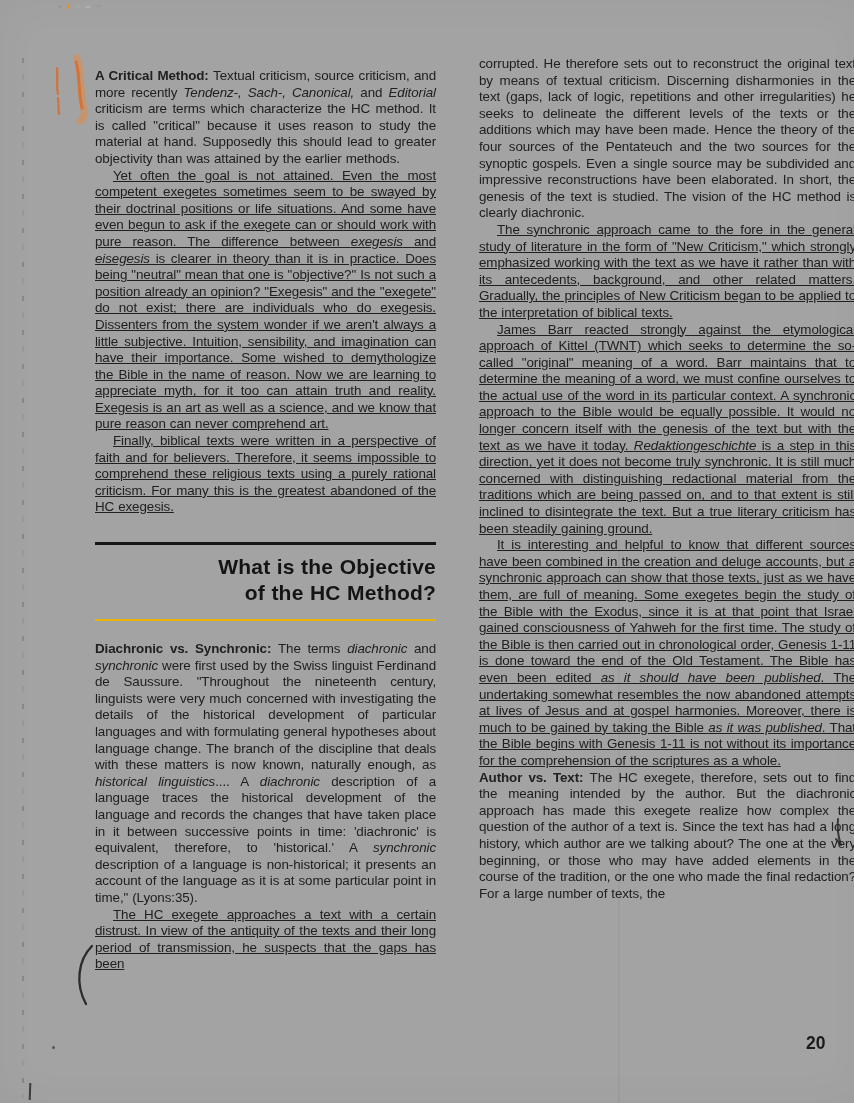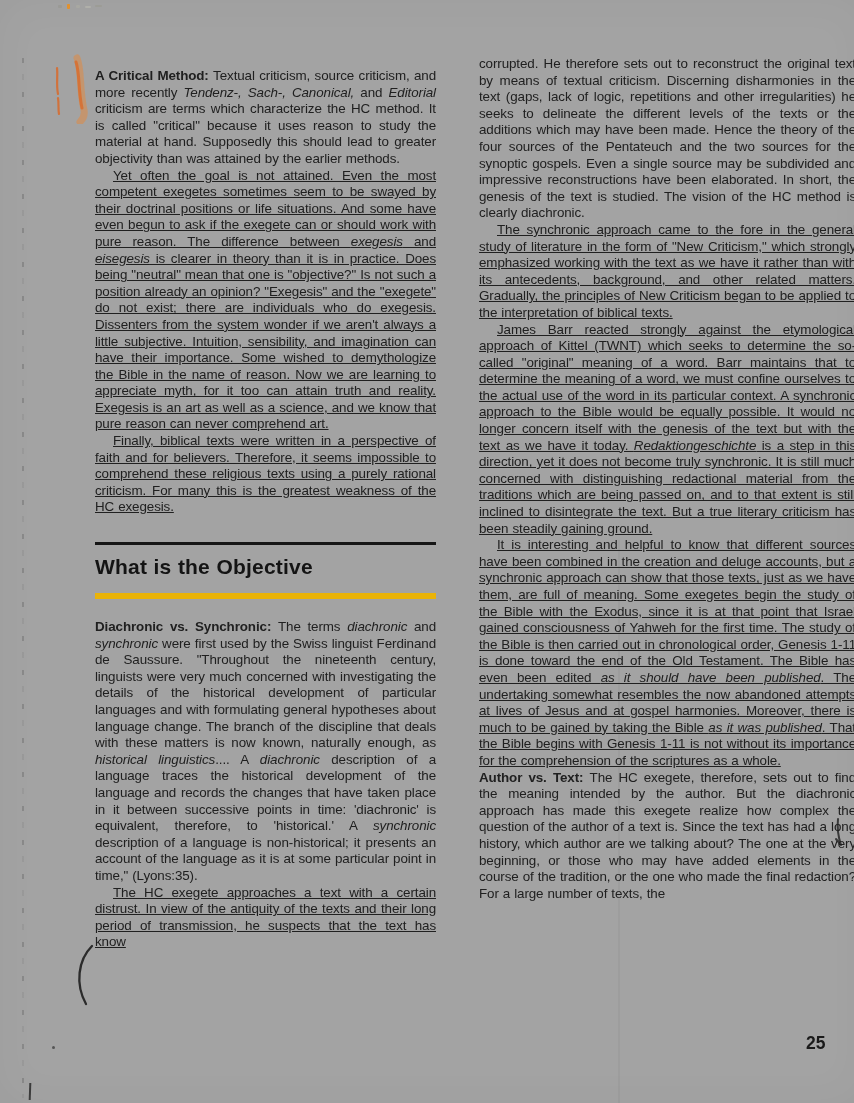--- a/index.html
+++ b/index.html
@@ -25,23 +25,23 @@
   }
   .col-left{left:95px;top:68px;width:341px;}
   .col-right{left:479px;top:56px;width:377px;}
   p.para{margin:0;}
   p.indent{text-indent:18px;text-decoration:underline;}
   .b{font-weight:bold;}
   .i{font-style:italic;}
   .heading-block{
     margin:26px 0 20px 0;
     border-top:3px solid #161616;
-    border-bottom:6px solid #eab308;
+    border-bottom:2px solid #eab308;
     padding:9px 0 13px 0;
-    text-align:left;
+    text-align:right;
     font-weight:bold;
     font-size:21px;
     line-height:26px;
     letter-spacing:0.2px;
     color:#141414;
     text-indent:0;
   }
   .page-number{
     position:absolute;left:806px;top:1033px;width:40px;
     font-weight:bold;font-size:17.5px;color:#1a1a1a;text-align:left;
@@ -98,29 +98,30 @@
     <path d="M26,4 C12,18 9,42 20,62" stroke="#2b2b2b" stroke-width="2.3" fill="none" stroke-linecap="round"></path>
   </svg>
 
   <svg class="artifact" style="left:831px;top:817px;" width="16" height="34" viewBox="0 0 16 34">
     <path d="M7,2 C6,11 7,19 10,28 M10,28 L5,22" stroke="#3a3a3a" stroke-width="2" fill="none" stroke-linecap="round"></path>
   </svg>
 
   <div class="col col-left">
       <p class="para"><span class="b">A Critical Method: </span><span>Textual criticism, source criticism, and more recently </span><span class="i">Tendenz-, Sach-, Canonical,</span><span> and </span><span class="i">Editorial</span><span> criticism are terms which characterize the HC method. It is called "critical" because it uses reason to study the material at hand. Supposedly this should lead to greater objectivity than was attained by the earlier methods.</span></p>
       <p class="para indent"><span>Yet often the goal is not attained. Even the most competent exegetes sometimes seem to be swayed by their doctrinal positions or life situations. And some have even begun to ask if the exegete can or should work with pure reason. The difference between </span><span class="i">exegesis</span><span> and </span><span class="i">eisegesis</span><span> is clearer in theory than it is in practice. Does being "neutral" mean that one is "objective?" Is not such a position already an opinion? "Exegesis" and the "exegete" do not exist; there are individuals who do exegesis. Dissenters from the system wonder if we aren't always a little subjective. Intuition, sensibility, and imagination can have their importance. Some wished to demythologize the Bible in the name of reason. Now we are learning to appreciate myth, for it too can attain truth and reality. Exegesis is an art as well as a science, and we know that pure reason can never comprehend art.</span></p>
-      <p class="para indent"><span>Finally, biblical texts were written in a perspective of faith and for believers. Therefore, it seems impossible to comprehend these religious texts using a purely rational criticism. For many this is the greatest weakness of the HC exegesis.</span></p>
+      <p class="para indent"><span>Finally, biblical texts were written in a perspective of faith and for believers. Therefore, it seems impossible to comprehend these religious texts using a purely rational criticism. For many this is the greatest abandoned of the HC exegesis.</span></p>
       <div class="heading-block">
         <div>What is the Objective</div>
+        <div>of the HC Method?</div>
       </div>
       <p class="para"><span class="b">Diachronic vs. Synchronic: </span><span>The terms </span><span class="i">diachronic</span><span> and </span><span class="i">synchronic</span><span> were first used by the Swiss linguist Ferdinand de Saussure. "Throughout the nineteenth century, linguists were very much concerned with investigating the details of the historical development of particular languages and with formulating general hypotheses about language change. The branch of the discipline that deals with these matters is now known, naturally enough, as </span><span class="i">historical linguistics</span><span>.... A </span><span class="i">diachronic</span><span> description of a language traces the historical development of the language and records the changes that have taken place in it between successive points in time: 'diachronic' is equivalent, therefore, to 'historical.' A </span><span class="i">synchronic</span><span> description of a language is non-historical; it presents an account of the language as it is at some particular point in time," (Lyons:35).</span></p>
-      <p class="para indent"><span>The HC exegete approaches a text with a certain distrust. In view of the antiquity of the texts and their long period of transmission, he suspects that the text has know</span></p>
+      <p class="para indent"><span>The HC exegete approaches a text with a certain distrust. In view of the antiquity of the texts and their long period of transmission, he suspects that the gaps has been</span></p>
     </div>
   <div class="col col-right">
       <p class="para"><span>corrupted. He therefore sets out to reconstruct the original text by means of textual criticism. Discerning disharmonies in the text (gaps, lack of logic, repetitions and other irregularities) he seeks to delineate the different levels of the texts or the additions which may have been made. Hence the theory of the four sources of the Pentateuch and the two sources for the synoptic gospels. Even a single source may be subdivided and impressive reconstructions have been elaborated. In short, the genesis of the text is studied. The vision of the HC method is clearly diachronic.</span></p>
       <p class="para indent"><span>The synchronic approach came to the fore in the general study of literature in the form of "New Criticism," which strongly emphasized working with the text as we have it rather than with its antecedents, background, and other related matters. Gradually, the principles of New Criticism began to be applied to the interpretation of biblical texts.</span></p>
       <p class="para indent"><span>James Barr reacted strongly against the etymological approach of Kittel (TWNT) which seeks to determine the so-called "original" meaning of a word. Barr maintains that to determine the meaning of a word, we must confine ourselves to the actual use of the word in its particular context. A synchronic approach to the Bible would be equally possible. It would no longer concern itself with the genesis of the text but with the text as we have it today. </span><span class="i">Redaktiongeschichte</span><span> is a step in this direction, yet it does not become truly synchronic. It is still much concerned with distinguishing redactional material from the traditions which are being passed on, and to that extent is still inclined to disintegrate the text. But a true literary criticism has been steadily gaining ground.</span></p>
       <p class="para indent"><span>It is interesting and helpful to know that different sources have been combined in the creation and deluge accounts, but a synchronic approach can show that those texts, just as we have them, are full of meaning. Some exegetes begin the study of the Bible with the Exodus, since it is at that point that Israel gained consciousness of Yahweh for the first time. The study of the Bible is then carried out in chronological order, Genesis 1-11 is done toward the end of the Old Testament. The Bible has even been edited </span><span class="i">as it should have been published</span><span>. The undertaking somewhat resembles the now abandoned attempts at lives of Jesus and at gospel harmonies. Moreover, there is much to be gained by taking the Bible </span><span class="i">as it was published</span><span>. That the Bible begins with Genesis 1-11 is not without its importance for the comprehension of the scriptures as a whole.</span></p>
       <p class="para"><span class="b">Author vs. Text: </span><span>The HC exegete, therefore, sets out to find the meaning intended by the author. But the diachronic approach has made this exegete realize how complex the question of the author of a text is. Since the text has had a long history, which author are we talking about? The one at the very beginning, or those who may have added elements in the course of the tradition, or the one who made the final redaction? For a large number of texts, the</span></p>
     </div>
 
-  <div class="page-number">25</div>
+  <div class="page-number">20</div>
 </div>
 
 </body></html>

